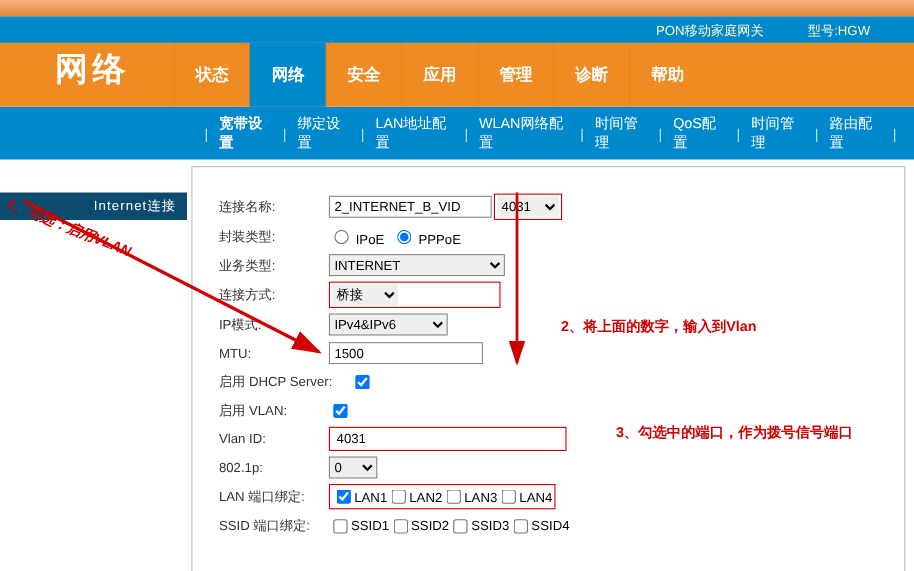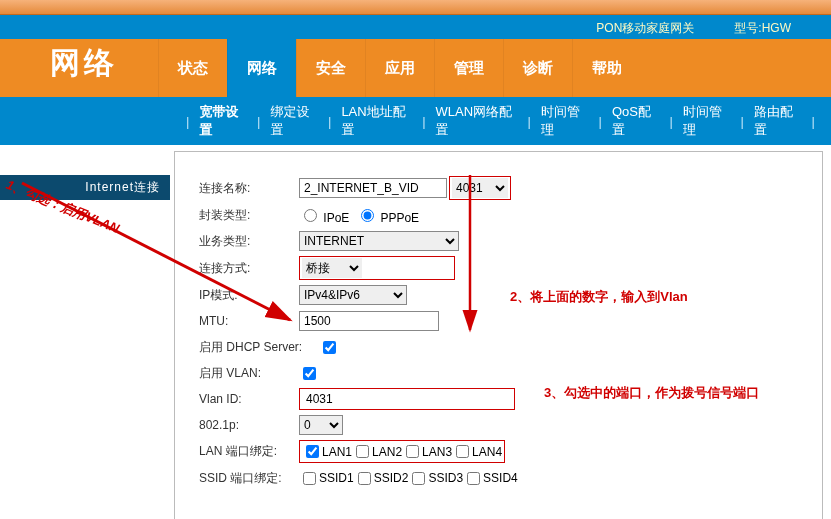--- a/index.html
+++ b/index.html
@@ -305,13 +305,13 @@
       <path d="M0,0 L0,6 L9,3 z" fill="#d00000"></path>
     </marker>
   </defs>
   <line x1="22" y1="183" x2="290" y2="320" stroke="#d00000" stroke-width="3" marker-end="url(#ah)"></line>
 
   <line x1="470" y1="175" x2="470" y2="330" stroke="#d00000" stroke-width="2.5" marker-end="url(#ah)"></line>
 </svg>
 
 <div class="anno" style="top:176px; left:10px; transform:rotate(22deg); transform-origin:left top; font-style:italic;">1、勾选：启用VLAN</div>
 <div class="anno" style="top:288px; left:510px;">2、将上面的数字，输入到Vlan</div>
-<div class="anno" style="top:384px; left:544px;">3、勾选中的端口，作为拨号信号端口</div>
+<div class="anno" style="top:384px; left:560px;">3、勾选中的端口，作为拨号信号端口</div>
 
 </body></html>

